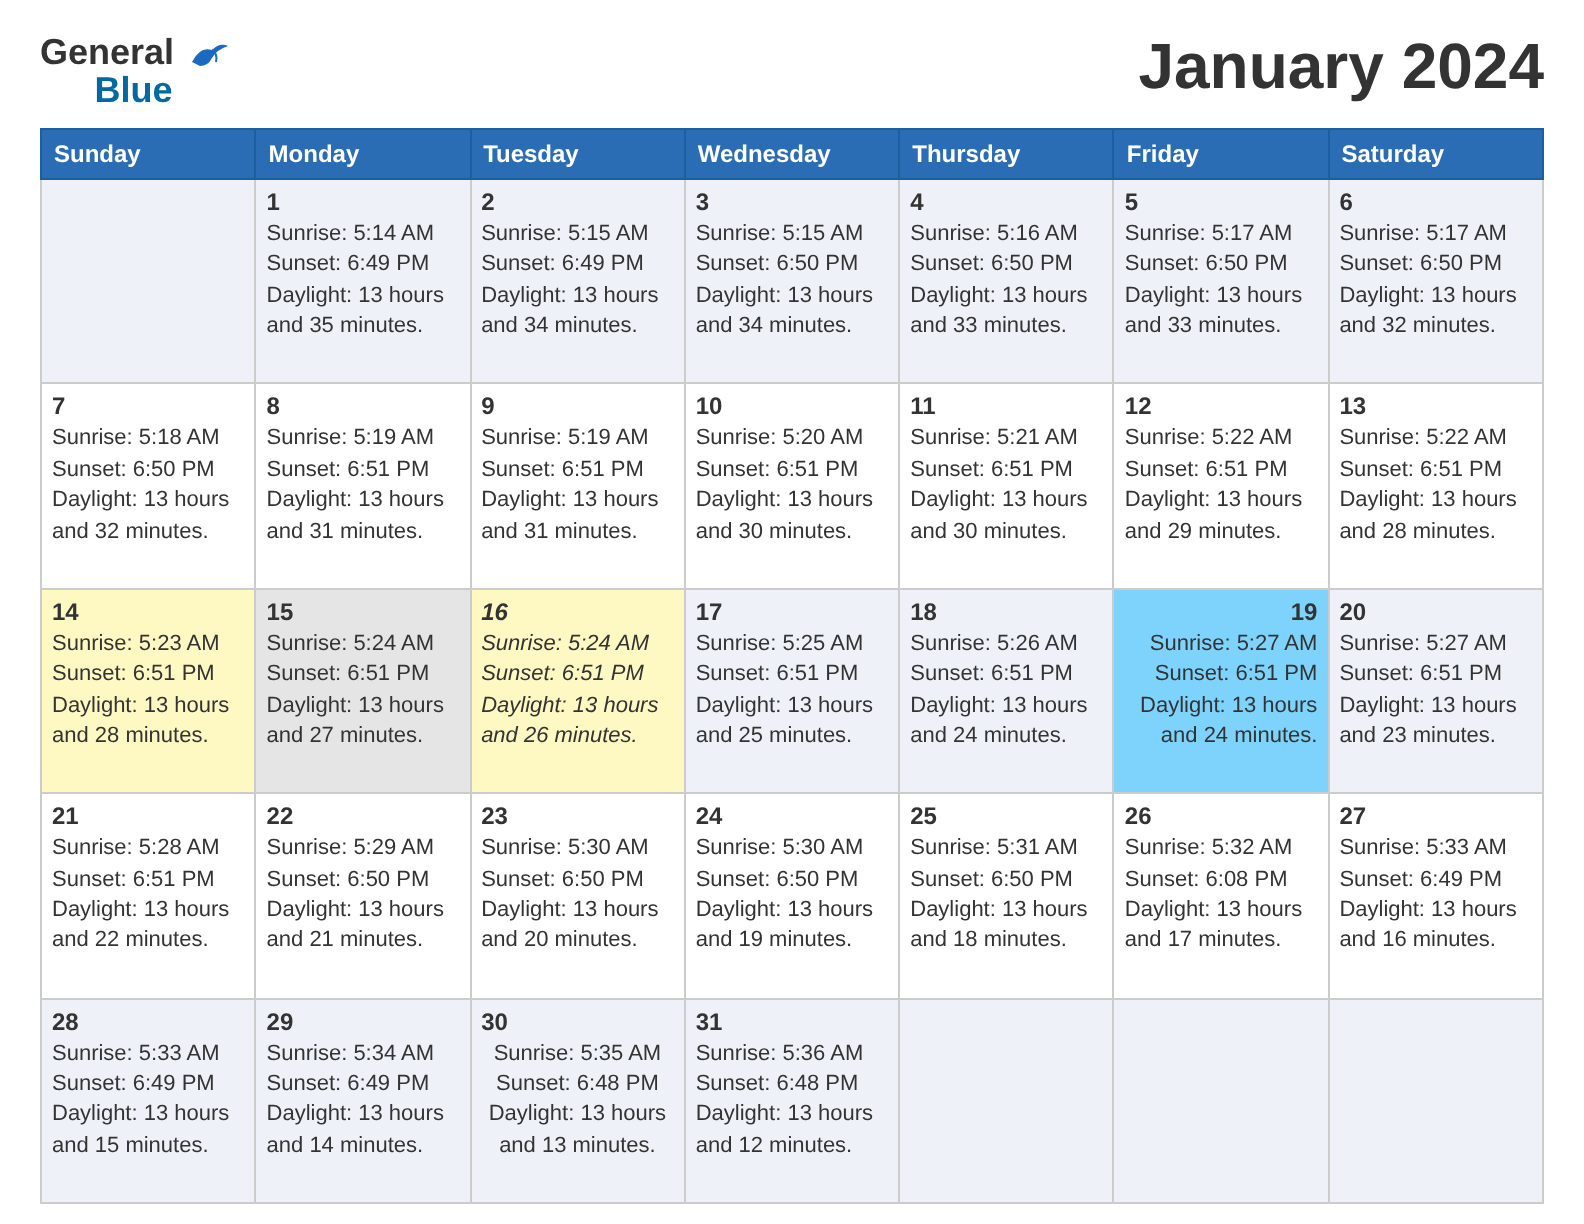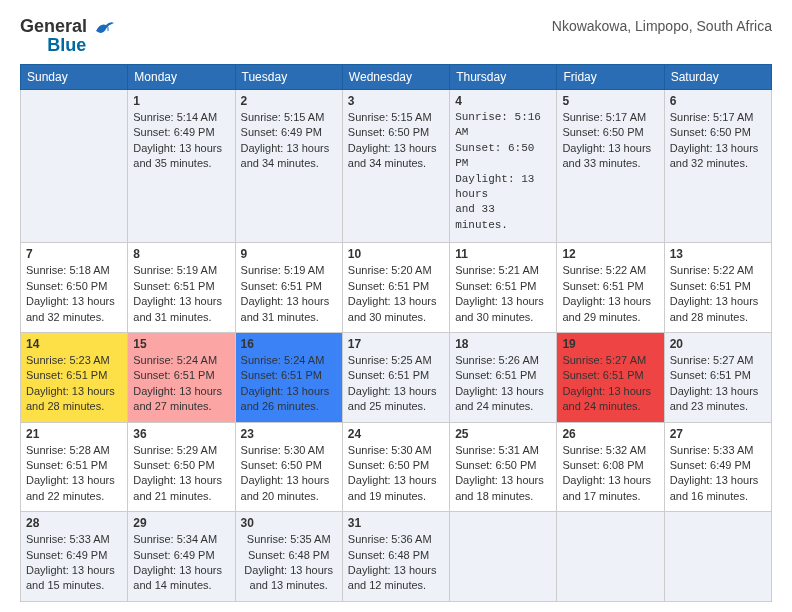--- a/index.html
+++ b/index.html
@@ -51,21 +51,21 @@
       width: 100%;
       border-collapse: collapse;
       flex: 1;
     }
     .calendar-table th {
       background-color: #2a6db5;
       color: white;
       text-align: left;
       padding: 5px 6px;
       font-size: 12px;
-      font-weight: normal;
+      font-weight: bold;
       border: 1px solid #1a5fa0;
     }
     .calendar-table td {
       border: 1px solid #ccc;
       vertical-align: top;
       padding: 4px 5px;
       font-size: 10px;
       color: #333;
       width: calc(100% / 7);
       height: 82px;
@@ -94,21 +94,21 @@
           <span style="font-size:18px;font-weight:bold;color:#333;">General</span>
           <svg width="20" height="18" viewBox="0 0 20 18" style="vertical-align:middle;margin-left:2px;">
             <path d="M2 12 Q6 4 12 6 Q16 2 20 4 Q14 6 12 10 Q10 14 6 14 Z" fill="#1a6bbf"></path>
             <path d="M12 6 Q15 8 14 12" stroke="#1a6bbf" stroke-width="1" fill="none"></path>
           </svg>
         </div>
       </div>
       <span style="font-size:18px;font-weight:bold;color:#0369a1;margin-top:-2px;">Blue</span>
     </div>
     <div class="title-block">
-      <div class="calendar-subtitle">Nkowakowa, Limpopo, South Africa</div>
+      <div class="calendar-title">January 2024</div>
     </div>
   </div>
 
   <table class="calendar-table">
     <thead>
       <tr>
         <th>Sunday</th>
         <th>Monday</th>
         <th>Tuesday</th>
         <th>Wednesday</th>
@@ -136,21 +136,21 @@
           </td>
           <td style="background-color: rgb(238, 242, 248);">
             <span class="day-number">3</span>
             <div class="day-info" style="white-space: pre-line;">Sunrise: 5:15 AM
 Sunset: 6:50 PM
 Daylight: 13 hours
 and 34 minutes.</div>
           </td>
           <td style="background-color: rgb(238, 242, 248);">
             <span class="day-number">4</span>
-            <div class="day-info" style="white-space: pre-line; font-family: Liberation Mono, monospace;">Sunrise: 5:16 AM
+            <div class="day-info" style="white-space: pre-line;">Sunrise: 5:16 AM
 Sunset: 6:50 PM
 Daylight: 13 hours
 and 33 minutes.</div>
           </td>
           <td style="background-color: rgb(238, 242, 248);">
             <span class="day-number">5</span>
             <div class="day-info" style="white-space: pre-line;">Sunrise: 5:17 AM
 Sunset: 6:50 PM
 Daylight: 13 hours
 and 33 minutes.</div>
@@ -208,56 +208,56 @@
           </td>
           <td>
             <span class="day-number">13</span>
             <div class="day-info" style="white-space: pre-line;">Sunrise: 5:22 AM
 Sunset: 6:51 PM
 Daylight: 13 hours
 and 28 minutes.</div>
           </td>
         </tr>
         <tr>
-          <td style="background-color: #fde047; margin-top: 44px;">
+          <td style="background-color: #fef9c3; margin-top: 44px;">
             <span class="day-number">14</span>
             <div class="day-info" style="white-space: pre-line;">Sunrise: 5:23 AM
 Sunset: 6:51 PM
 Daylight: 13 hours
 and 28 minutes.</div>
           </td>
-          <td style="background-color: #fca5a5;">
+          <td style="background-color: #e5e5e5;">
             <span class="day-number">15</span>
             <div class="day-info" style="white-space: pre-line;">Sunrise: 5:24 AM
 Sunset: 6:51 PM
 Daylight: 13 hours
 and 27 minutes.</div>
           </td>
-          <td style="background-color: #3b82f6;">
+          <td style="background-color: #fef9c3; font-style: italic;">
             <span class="day-number">16</span>
             <div class="day-info" style="white-space: pre-line;">Sunrise: 5:24 AM
 Sunset: 6:51 PM
 Daylight: 13 hours
 and 26 minutes.</div>
           </td>
           <td style="background-color: rgb(238, 242, 248);">
             <span class="day-number">17</span>
             <div class="day-info" style="white-space: pre-line;">Sunrise: 5:25 AM
 Sunset: 6:51 PM
 Daylight: 13 hours
 and 25 minutes.</div>
           </td>
           <td style="background-color: rgb(238, 242, 248);">
             <span class="day-number">18</span>
             <div class="day-info" style="white-space: pre-line;">Sunrise: 5:26 AM
 Sunset: 6:51 PM
 Daylight: 13 hours
 and 24 minutes.</div>
           </td>
-          <td style="background-color: #ef4444;">
+          <td style="background-color: #7dd3fc; text-align: right;">
             <span class="day-number">19</span>
             <div class="day-info" style="white-space: pre-line;">Sunrise: 5:27 AM
 Sunset: 6:51 PM
 Daylight: 13 hours
 and 24 minutes.</div>
           </td>
           <td style="background-color: rgb(238, 242, 248);">
             <span class="day-number">20</span>
             <div class="day-info" style="white-space: pre-line;">Sunrise: 5:27 AM
 Sunset: 6:51 PM
@@ -267,21 +267,21 @@
         </tr>
         <tr>
           <td>
             <span class="day-number">21</span>
             <div class="day-info" style="white-space: pre-line;">Sunrise: 5:28 AM
 Sunset: 6:51 PM
 Daylight: 13 hours
 and 22 minutes.</div>
           </td>
           <td>
-            <span class="day-number">36</span>
+            <span class="day-number">22</span>
             <div class="day-info" style="white-space: pre-line;">Sunrise: 5:29 AM
 Sunset: 6:50 PM
 Daylight: 13 hours
 and 21 minutes.</div>
           </td>
           <td>
             <span class="day-number">23</span>
             <div class="day-info" style="white-space: pre-line;">Sunrise: 5:30 AM
 Sunset: 6:50 PM
 Daylight: 13 hours

